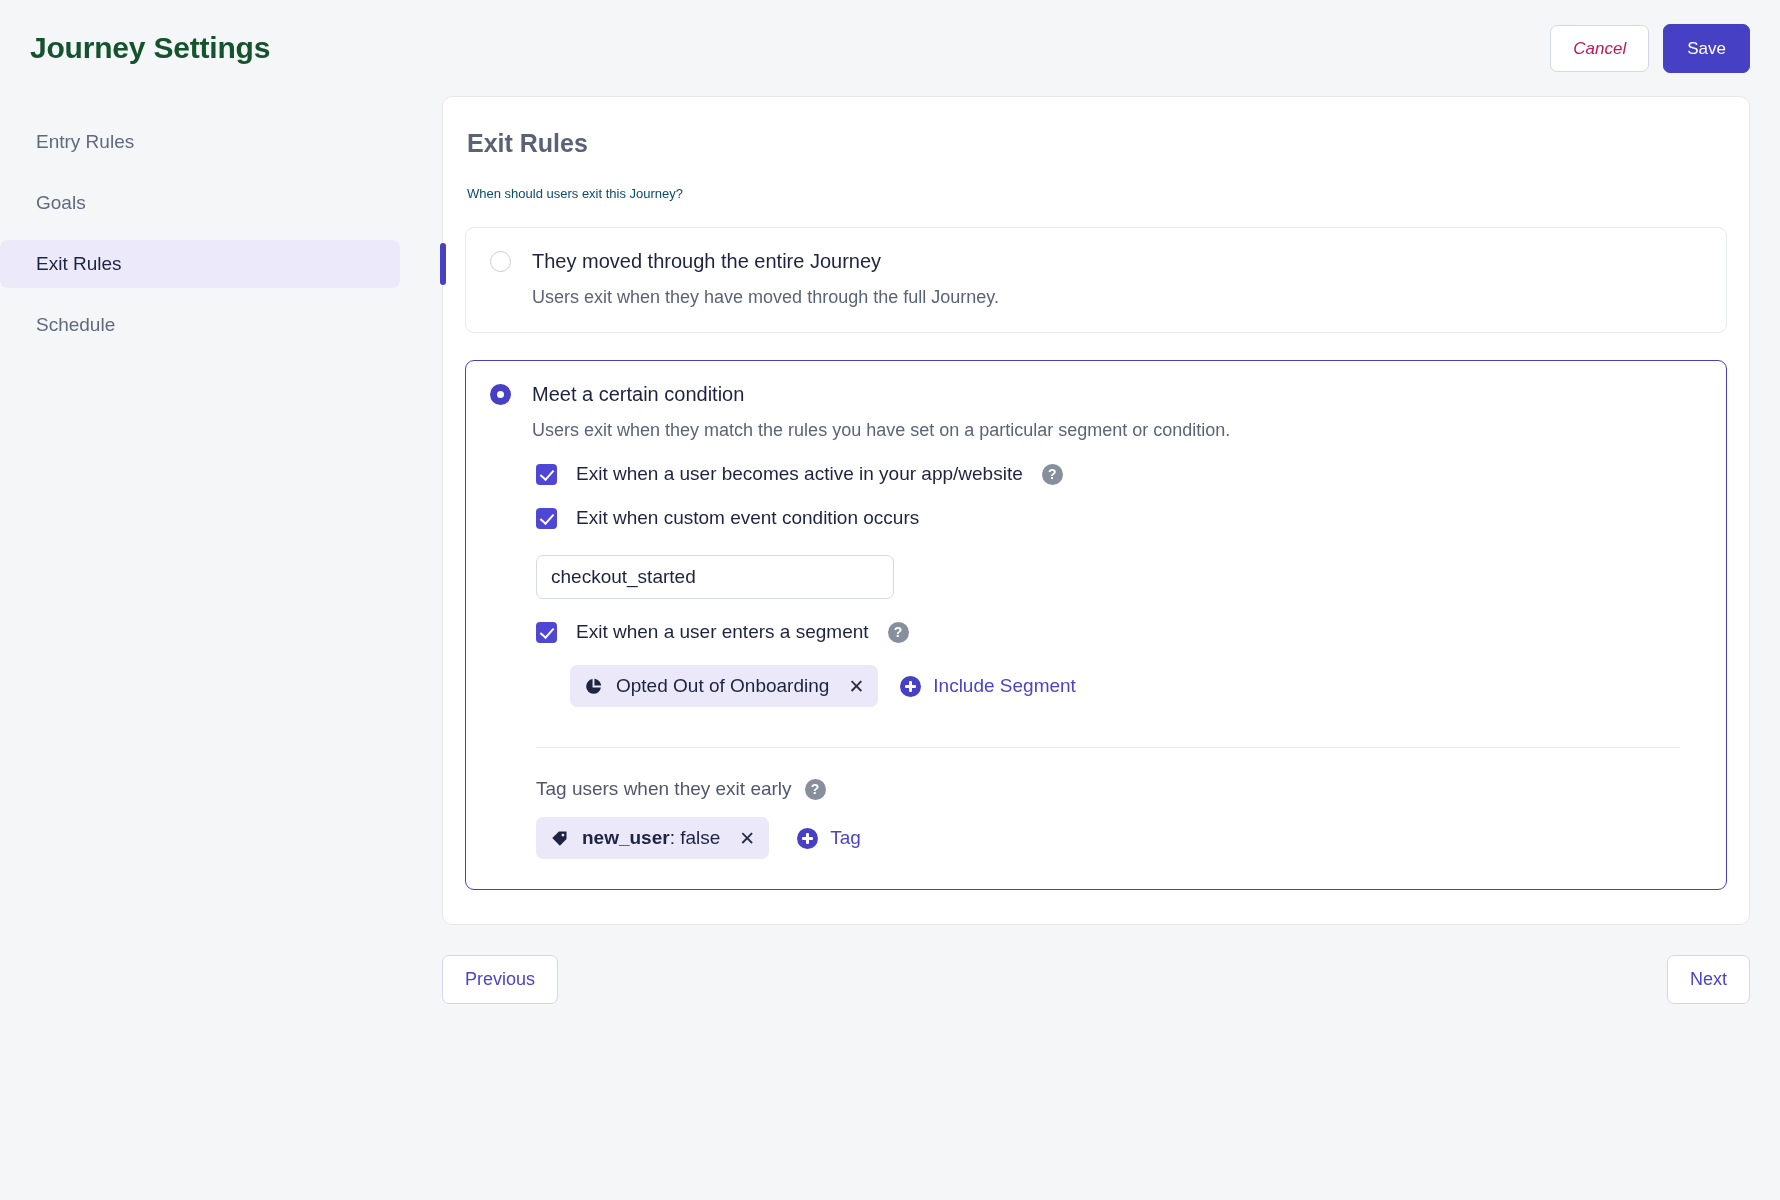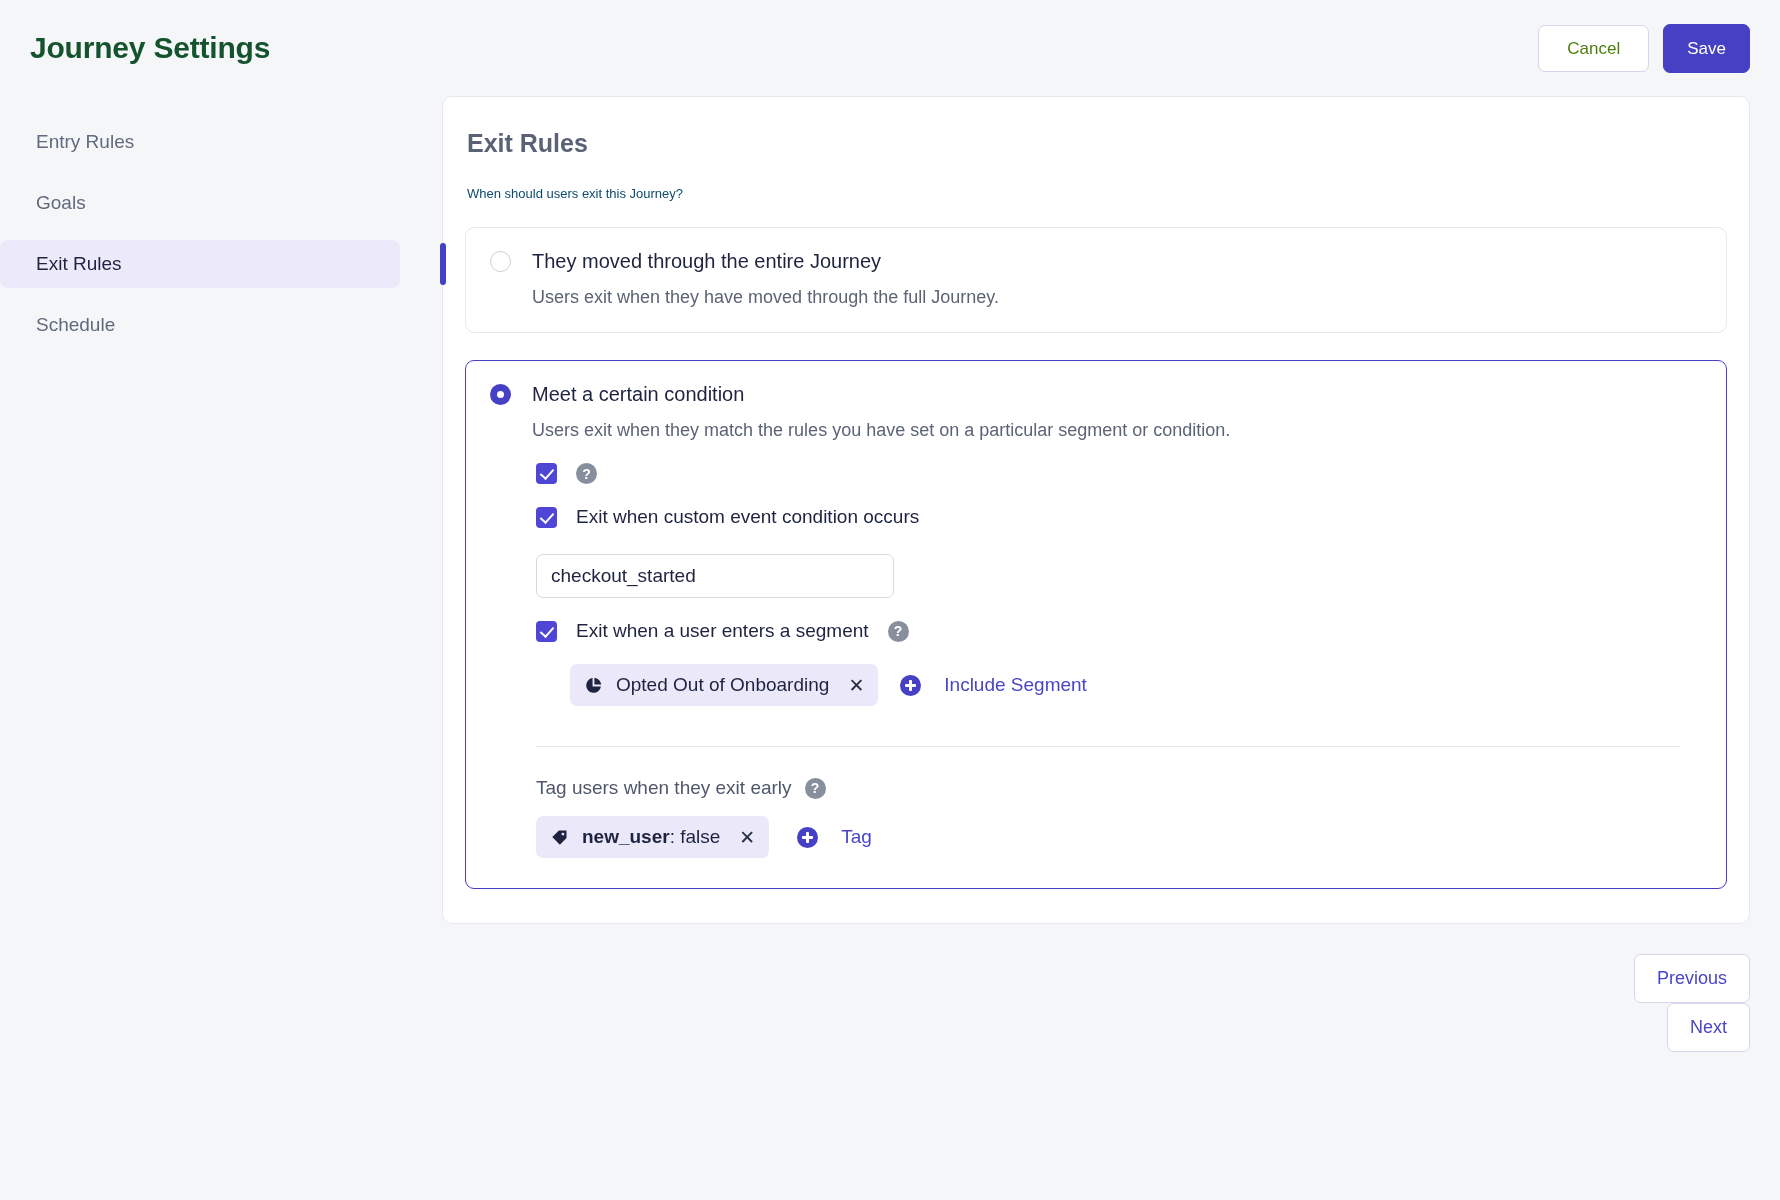--- a/index.html
+++ b/index.html
@@ -30,22 +30,23 @@
   .btn {
     font-family: "Liberation Sans", sans-serif;
     font-size: 17px;
     border-radius: 7px;
     cursor: pointer;
     line-height: 1;
   }
   .btn-outline {
     background: #ffffff;
     border: 1px solid #d6d5ee;
-    color: #4d7c0f;
-    padding: 14px 28px;
+    color: #be185d;
+    padding: 14px 22px;
+    font-style: italic;
   }
   .btn-primary {
     background: #4540c4;
     border: 1px solid #4540c4;
     color: #ffffff;
     padding: 15px 23px;
   }
 
   
   .layout { display: flex; padding: 0 0 0 0; }
@@ -232,21 +233,21 @@
   .chip-x {
     font-size: 19px;
     color: #2a2f45;
     margin-left: 6px;
     cursor: pointer;
     line-height: 1;
   }
   .add-link {
     display: inline-flex;
     align-items: center;
-    gap: 23px;
+    gap: 12px;
     color: #4a45c8;
     font-size: 19px;
     cursor: pointer;
   }
   .plus-circle {
     width: 21px; height: 21px;
     border-radius: 50%;
     background: #4540c4;
     position: relative;
     flex: 0 0 21px;
@@ -277,21 +278,20 @@
   }
   .tag-row { display: flex; align-items: center; gap: 28px; }
   .tag-key { font-weight: bold; }
 
   
   .footer-nav {
     display: flex;
     justify-content: space-between;
     align-items: flex-end;
     margin-top: 30px;
-    flex-direction: column;
   }
   .btn-nav {
     background: #ffffff;
     border: 1px solid #d6d5ee;
     color: #4a45c8;
     padding: 13px 22px;
     font-size: 18px;
     border-radius: 7px;
     cursor: pointer;
     font-family: "Liberation Sans", sans-serif;
@@ -343,20 +343,21 @@
 
       <div class="option selected">
         <div class="option-head">
           <span class="radio checked"></span>
           <span class="option-label">Meet a certain condition</span>
         </div>
         <div class="option-desc">Users exit when they match the rules you have set on a particular segment or condition.</div>
 
         <div class="check-row">
           <span class="checkbox"></span>
+          <span class="check-label">Exit when a user becomes active in your app/website</span>
           <span class="help-icon">?</span>
         </div>
 
         <div class="check-row">
           <span class="checkbox"></span>
           <span class="check-label">Exit when custom event condition occurs</span>
         </div>
 
         <div class="field">
           <input class="text-input" type="text" value="checkout_started" style="">

